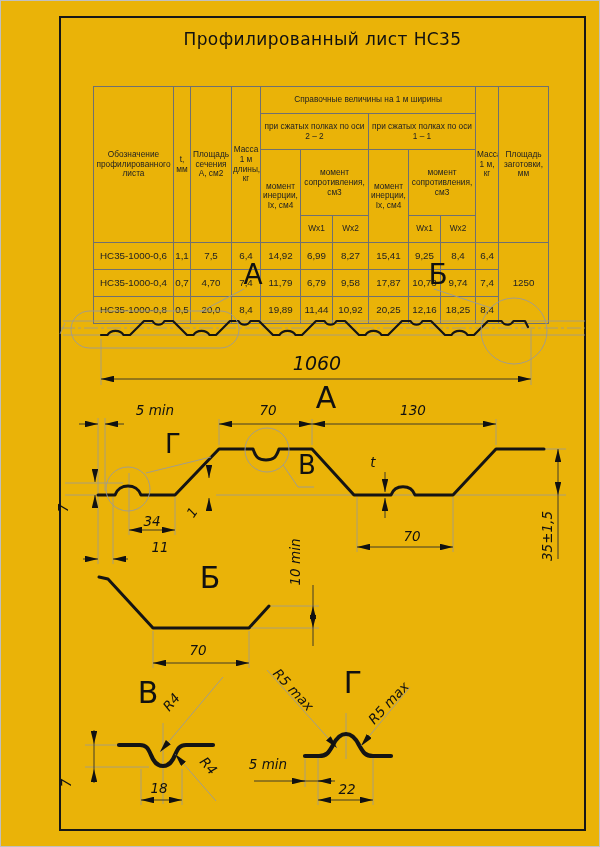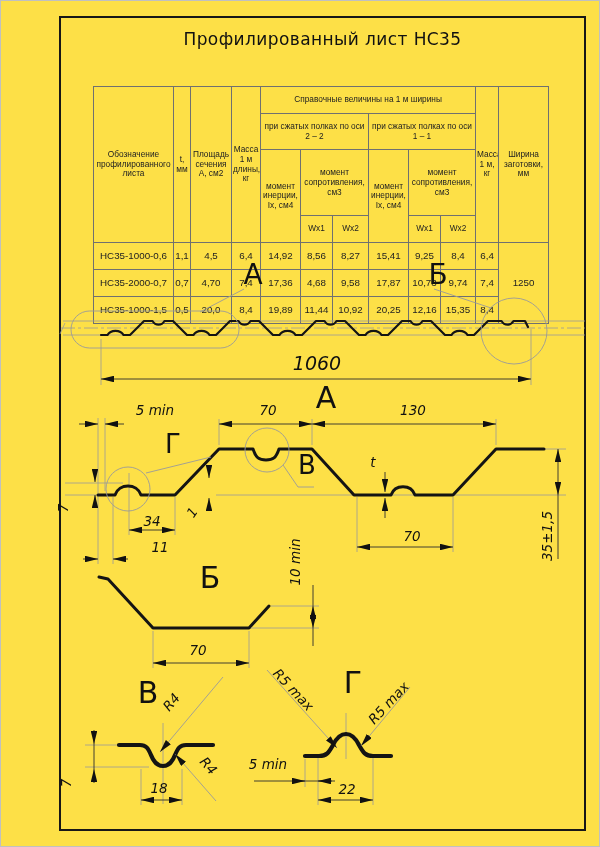--- a/index.html
+++ b/index.html
@@ -1,16 +1,16 @@
 <!DOCTYPE html>
 <html><head>
 <meta charset="utf-8">
 <style>
   html,body{margin:0;padding:0;background:#e9e9e9}
-  .sheet{position:relative;width:600px;height:847px;background:#fde047;border:1px solid #c0c0c0;
+  .sheet{position:relative;width:600px;height:847px;background:#eab308;border:1px solid #c0c0c0;
          box-sizing:border-box;font-family:"Liberation Sans",sans-serif;overflow:hidden;margin:0 auto}
   .frame{position:absolute;left:58px;top:15px;width:527px;height:815px;border:2px solid #171717;box-sizing:border-box}
   .title{position:absolute;left:58px;top:28px;width:527px;text-align:center;
          font-family:"DejaVu Sans",sans-serif;font-size:17px;letter-spacing:.4px;color:#111}
   table.spec{position:absolute;left:92px;top:85px;width:455px;border-collapse:collapse;table-layout:fixed;color:#222}
   .spec th,.spec td{border:1px solid #707070;font-weight:normal;text-align:center;vertical-align:middle;
          padding:8px 1px;overflow:hidden}
   .spec .hdr{font-size:8.3px;line-height:1.18}
   .spec td.val{font-size:9.8px;line-height:1}
   svg.ovl{position:absolute;left:0;top:0}
@@ -48,76 +48,76 @@
         <col style="width:50px">
     </colgroup>
     <tbody>
         <tr style="height:14px">
       <th class="hdr" rowspan="4">Обозначение профилированного листа</th>
       <th class="hdr" rowspan="4">t, мм</th>
       <th class="hdr" rowspan="4">Площадь сечения А, см2</th>
       <th class="hdr" rowspan="4">Масса 1 м длины, кг</th>
       <th class="hdr" colspan="6">Справочные величины на 1 м ширины</th>
       <th class="hdr" rowspan="4">Масса 1 м, кг</th>
-      <th class="hdr" rowspan="4">Ширина заготовки, мм</th>
+      <th class="hdr" rowspan="4">Площадь заготовки, мм</th>
     </tr>
     <tr style="height:25px">
       <th class="hdr" colspan="3">при сжатых полках по оси 2 – 2</th>
       <th class="hdr" colspan="3">при сжатых полках по оси 1 – 1</th>
     </tr>
     <tr style="height:66px">
       <th class="hdr" rowspan="2">момент инерции, Ix, см4</th>
       <th class="hdr" colspan="2">момент сопротивления, см3</th>
       <th class="hdr" rowspan="2">момент инерции, Ix, см4</th>
       <th class="hdr" colspan="2">момент сопротивления, см3</th>
     </tr>
     <tr style="height:11px">
       <th class="hdr">Wx1</th>
       <th class="hdr">Wx2</th>
       <th class="hdr">Wx1</th>
       <th class="hdr">Wx2</th>
     </tr>
     <tr style="height:15px">
       <td class="val">НС35-1000-0,6</td>
       <td class="val">1,1</td>
-      <td class="val">4,5</td>
+      <td class="val">7,5</td>
       <td class="val">6,4</td>
       <td class="val">14,92</td>
-      <td class="val">8,56</td>
+      <td class="val">6,99</td>
       <td class="val">8,27</td>
       <td class="val">15,41</td>
       <td class="val">9,25</td>
       <td class="val">8,4</td>
       <td class="val">6,4</td>
       <td class="val" rowspan="3">1250</td>
     </tr>
     <tr style="height:15px">
-      <td class="val">НС35-2000-0,7</td>
+      <td class="val">НС35-1000-0,4</td>
       <td class="val">0,7</td>
       <td class="val">4,70</td>
       <td class="val">7,4</td>
-      <td class="val">17,36</td>
-      <td class="val">4,68</td>
+      <td class="val">11,79</td>
+      <td class="val">6,79</td>
       <td class="val">9,58</td>
       <td class="val">17,87</td>
       <td class="val">10,73</td>
       <td class="val">9,74</td>
       <td class="val">7,4</td>
     </tr>
     <tr style="height:16px">
-      <td class="val">НС35-1000-1,5</td>
+      <td class="val">НС35-1000-0,8</td>
       <td class="val">0,5</td>
       <td class="val">20,0</td>
       <td class="val">8,4</td>
       <td class="val">19,89</td>
       <td class="val">11,44</td>
       <td class="val">10,92</td>
       <td class="val">20,25</td>
       <td class="val">12,16</td>
-      <td class="val">15,35</td>
+      <td class="val">18,25</td>
       <td class="val">8,4</td>
     </tr>
   </tbody>
     </table>
 
   <svg class="ovl" width="600" height="847" viewBox="0 0 600 847">
     <defs>
       <marker id="ar" viewBox="0 0 12 6" refX="12" refY="3" markerWidth="13" markerHeight="6.5" orient="auto-start-reverse" markerUnits="userSpaceOnUse">
         <path d="M0,0 L12,3 L0,6 Z" fill="#111"></path>
       </marker>

